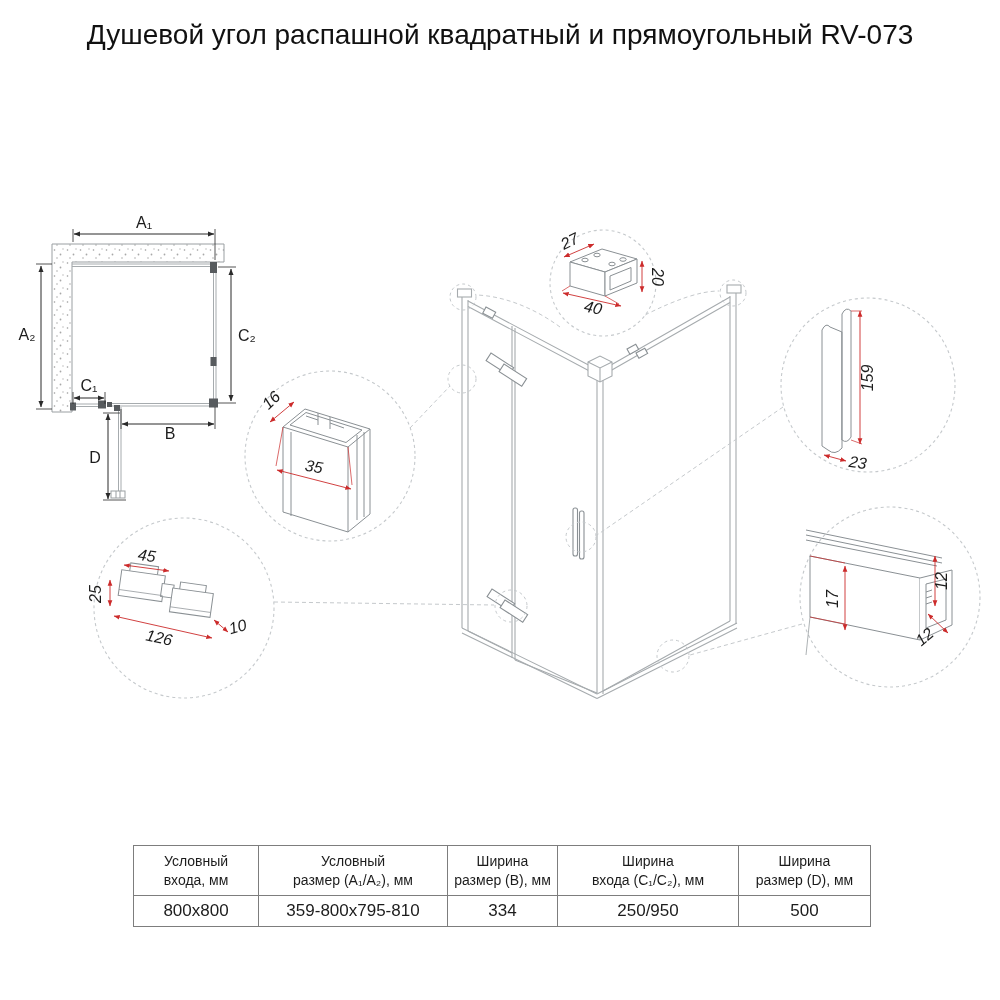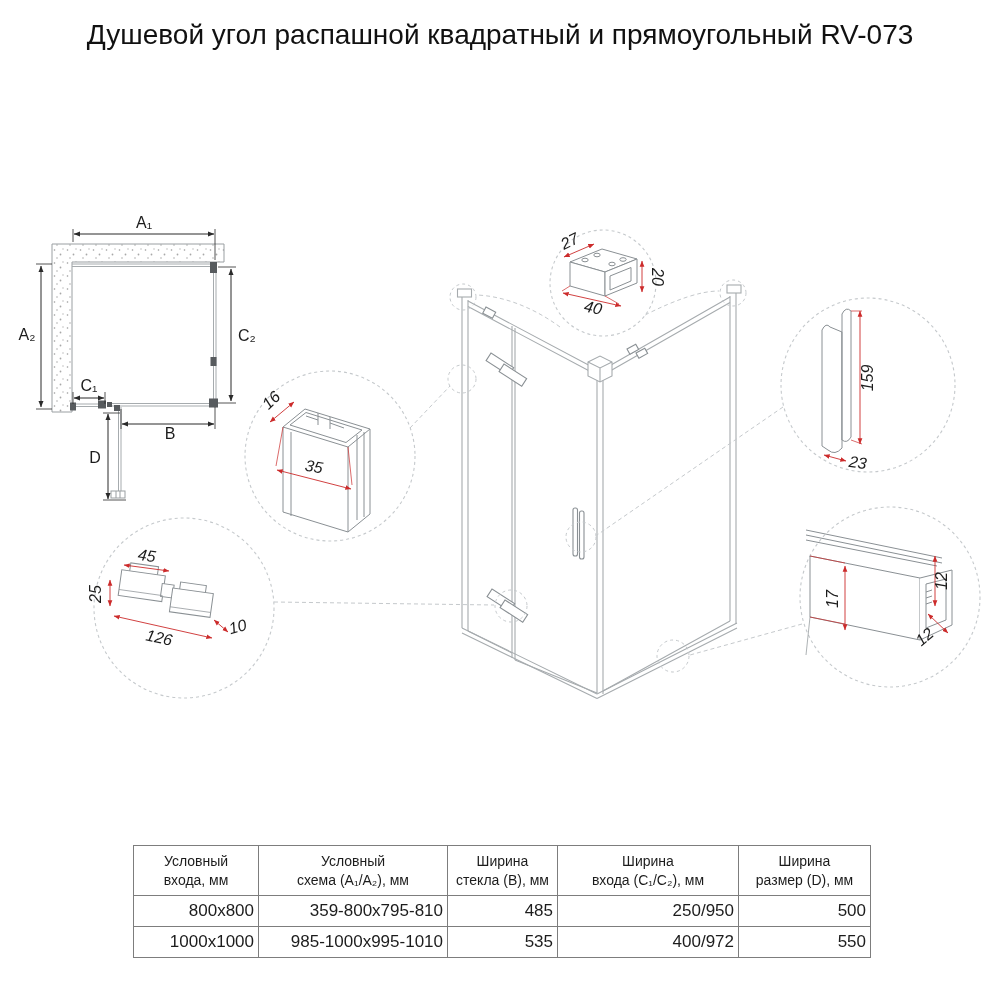--- a/index.html
+++ b/index.html
@@ -8,21 +8,21 @@
   .title{position:absolute;top:16px;left:0;width:1000px;text-align:center;
          font-size:28px;line-height:37px;color:#111;}
   .gfx{position:absolute;top:0;left:0;}
   svg text{font-family:"Liberation Sans","DejaVu Sans",sans-serif;}
   .planlbl{font-size:16px;fill:#1c1c1c;}
   .dimnum{font-size:16px;font-style:italic;fill:#1c1c1c;}
   .sizetable{position:absolute;left:133px;top:845px;width:737px;border-collapse:collapse;
              table-layout:fixed;}
   .sizetable th,.sizetable td{border:1.3px solid #7d7d7d;text-align:center;vertical-align:middle;}
   .sizetable th{font-weight:normal;font-size:14px;line-height:19px;height:45px;padding:2px 4px;color:#1c1c1c;}
-  .sizetable td{font-size:17px;height:28px;padding:1px 4px;color:#1c1c1c;text-align:right;}
+  .sizetable td{font-size:17px;height:28px;padding:1px 4px;color:#1c1c1c;}
 </style>
 </head>
 <body>
 
 <div class="page">
 
   <div class="title">
     <div>Душевой угол распашной квадратный и прямоугольный RV-073</div>
   </div>
 
@@ -246,46 +246,39 @@
         <col style="width:132px">
     </colgroup>
     <thead>
       <tr>
         <th>
           <div>Условный</div>
           <div>входа, мм</div>
         </th>
         <th>
           <div>Условный</div>
-          <div>схема (A₁/A₂), мм</div>
+          <div>размер (A₁/A₂), мм</div>
         </th>
         <th>
           <div>Ширина</div>
-          <div>стекла (B), мм</div>
+          <div>размер (B), мм</div>
         </th>
         <th>
           <div>Ширина</div>
           <div>входа (C₁/C₂), мм</div>
         </th>
         <th>
           <div>Ширина</div>
           <div>размер (D), мм</div>
         </th>
       </tr>
     </thead>
     <tbody>
       <tr>
         <td>800x800</td>
         <td>359-800x795-810</td>
-        <td>485</td>
+        <td>334</td>
         <td>250/950</td>
         <td>500</td>
-      </tr>
-      <tr>
-        <td>1000x1000</td>
-        <td>985-1000x995-1010</td>
-        <td>535</td>
-        <td>400/972</td>
-        <td>550</td>
       </tr>
     </tbody>
   </table>
 </div>
 
 </body></html>

